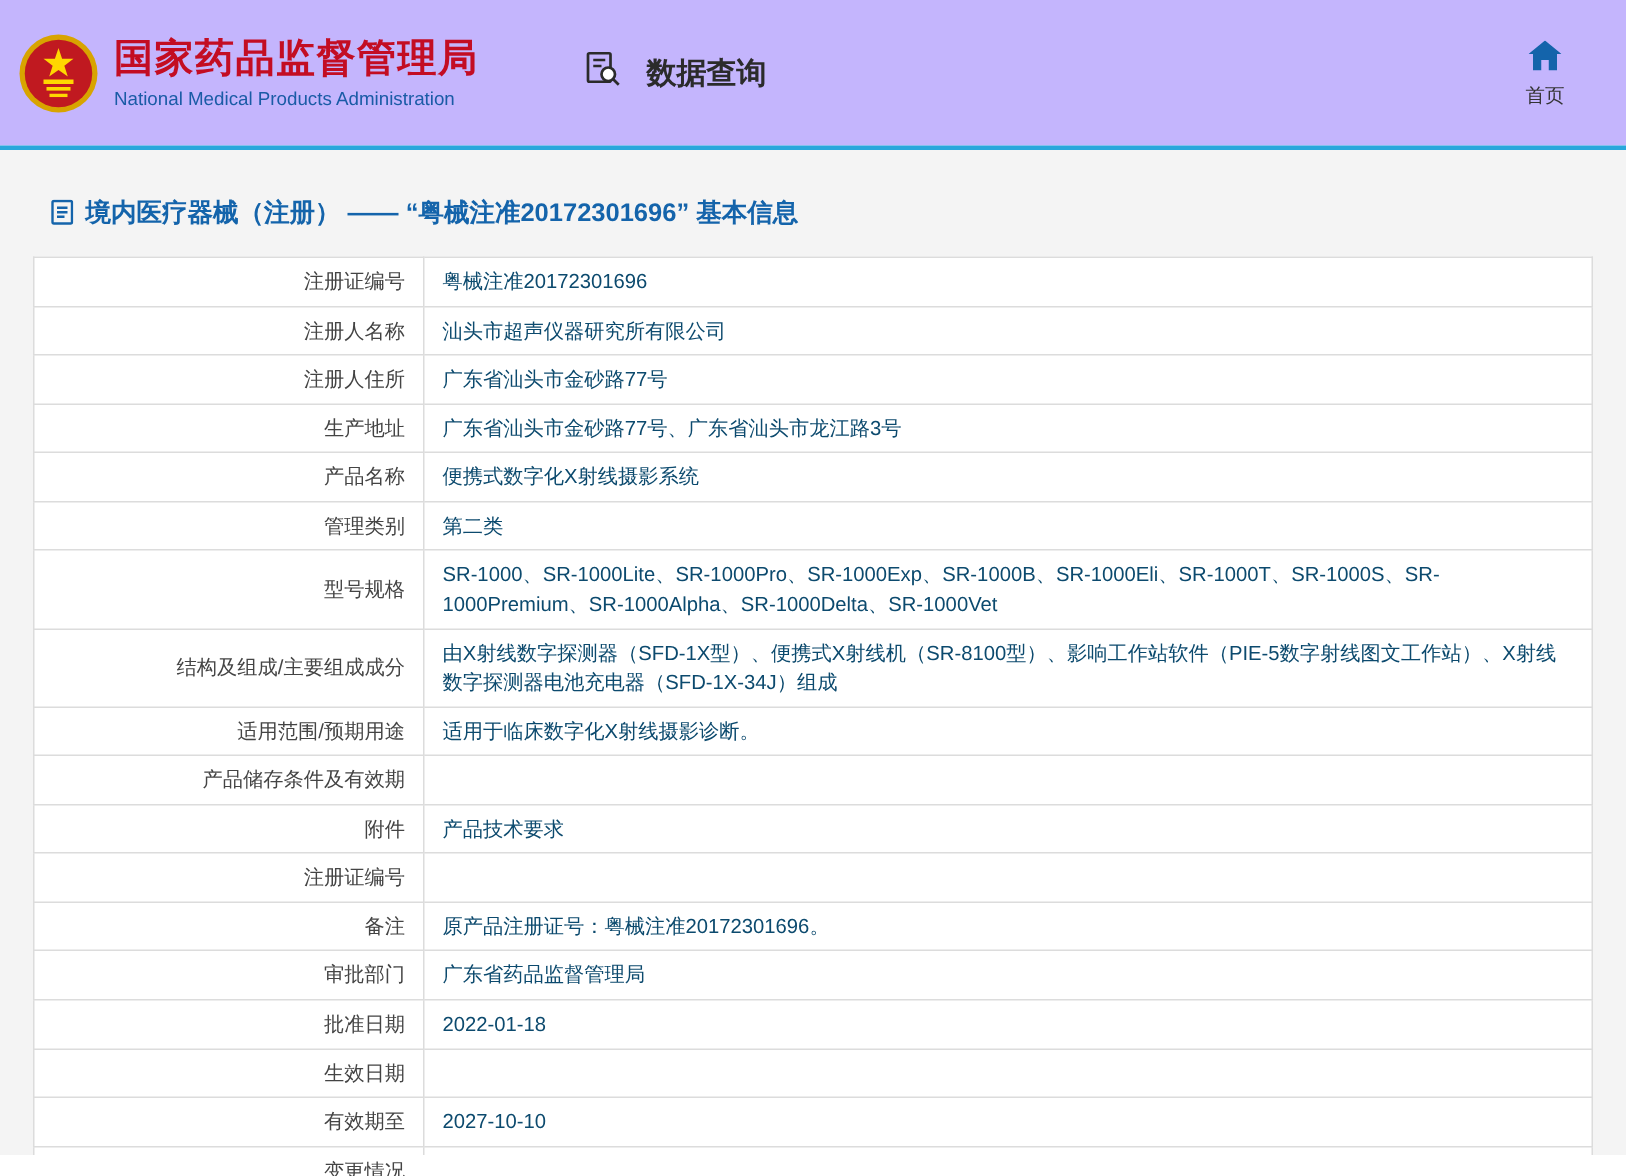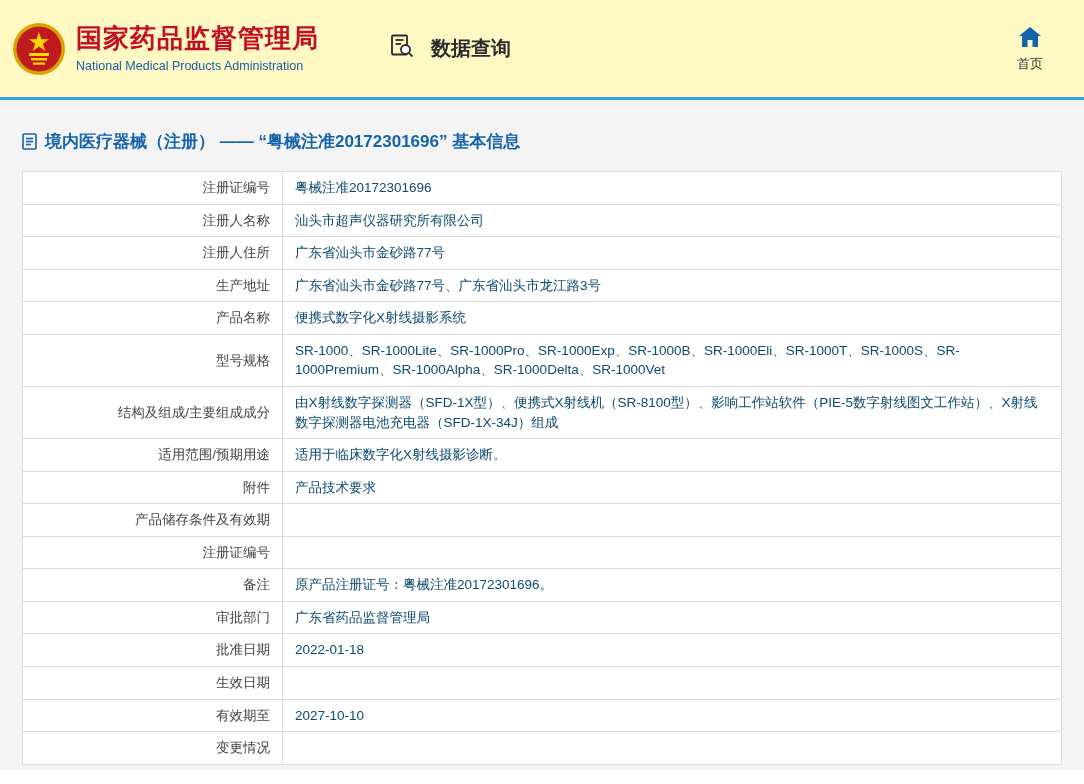--- a/index.html
+++ b/index.html
@@ -13,21 +13,21 @@
   *{margin:0;padding:0;box-sizing:border-box;}
   html,body{width:1084px;height:784px;overflow:hidden;}
   body{
     font-family:"Liberation Sans","DejaVu Sans",sans-serif;
     background:#ffffff;
     color:#333;
   }
   
   .site-header{
     height:97px;
-    background:#fef9c3;
+    background:#c4b5fd;
     display:flex;
     align-items:center;
     padding:0 34px 0 12px;
   }
   .brand{display:flex;align-items:center;gap:10px;}
   .emblem{width:54px;height:54px;flex:0 0 auto;}
   .org-cn{
     font-size:26px;
     font-weight:bold;
     color:var(--brand-red);
@@ -69,21 +69,21 @@
     height:670px;
     padding:26px 22px 0 22px;
   }
   .page-title{
     display:flex;
     align-items:center;
     gap:8px;
     color:var(--title-blue);
     font-size:17px;
     font-weight:bold;
-    margin:4px 0 18px 0;
+    margin:4px 0 18px 12px;
   }
   .page-title .doc-ico{display:flex;align-items:center;}
   table.info-table{
     width:100%;
     border-collapse:collapse;
     background:#fff;
   }
   .info-table td{
     border:1px solid var(--border-gray);
     padding:6px 12px;
@@ -183,38 +183,42 @@
       </tr>
       <tr>
         <td class="cell-label">生产地址</td>
         <td class="cell-value">广东省汕头市金砂路77号、广东省汕头市龙江路3号</td>
       </tr>
       <tr>
         <td class="cell-label">产品名称</td>
         <td class="cell-value">便携式数字化X射线摄影系统</td>
       </tr>
       <tr>
+        <td class="cell-label">管理类别</td>
+        <td class="cell-value">第二类</td>
+      </tr>
+      <tr>
         <td class="cell-label">型号规格</td>
         <td class="cell-value">SR-1000、SR-1000Lite、SR-1000Pro、SR-1000Exp、SR-1000B、SR-1000Eli、SR-1000T、SR-1000S、SR-1000Premium、SR-1000Alpha、SR-1000Delta、SR-1000Vet</td>
       </tr>
       <tr>
         <td class="cell-label">结构及组成/主要组成成分</td>
         <td class="cell-value">由X射线数字探测器（SFD-1X型）、便携式X射线机（SR-8100型）、影响工作站软件（PIE-5数字射线图文工作站）、X射线数字探测器电池充电器（SFD-1X-34J）组成</td>
       </tr>
       <tr>
         <td class="cell-label">适用范围/预期用途</td>
         <td class="cell-value">适用于临床数字化X射线摄影诊断。</td>
       </tr>
       <tr>
+        <td class="cell-label">产品储存条件及有效期</td>
+        <td class="cell-value"></td>
+      </tr>
+      <tr>
         <td class="cell-label">附件</td>
         <td class="cell-value">产品技术要求</td>
-      </tr>
-      <tr>
-        <td class="cell-label">产品储存条件及有效期</td>
-        <td class="cell-value"></td>
       </tr>
       <tr>
         <td class="cell-label">注册证编号</td>
         <td class="cell-value"></td>
       </tr>
       <tr>
         <td class="cell-label">备注</td>
         <td class="cell-value">原产品注册证号：粤械注准20172301696。</td>
       </tr>
       <tr>

